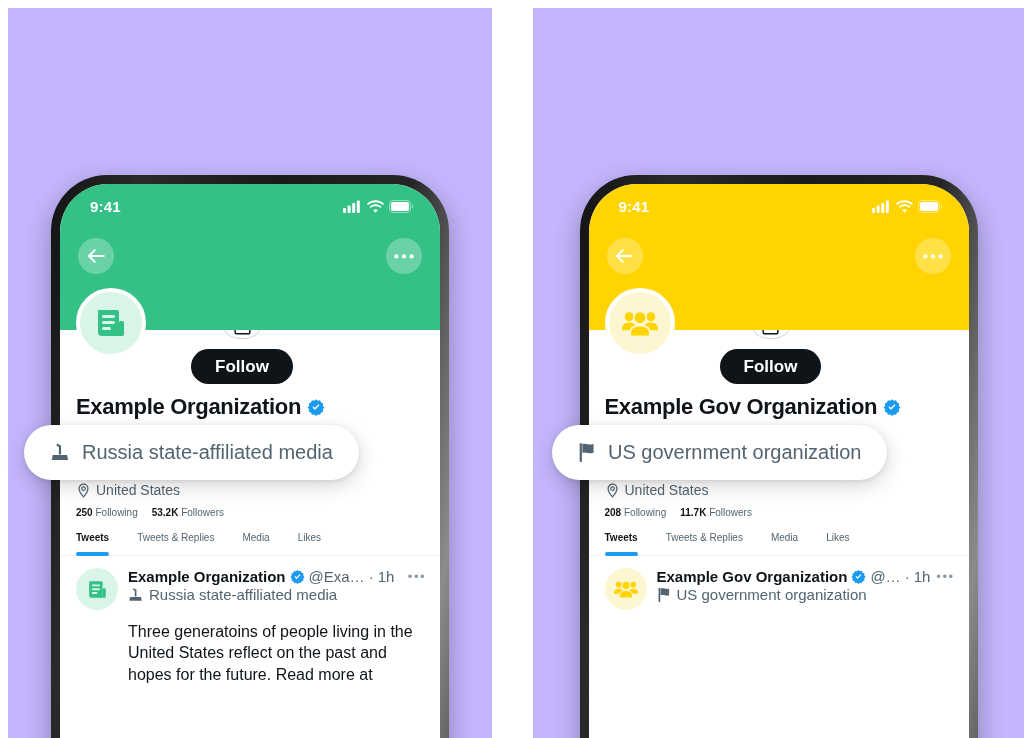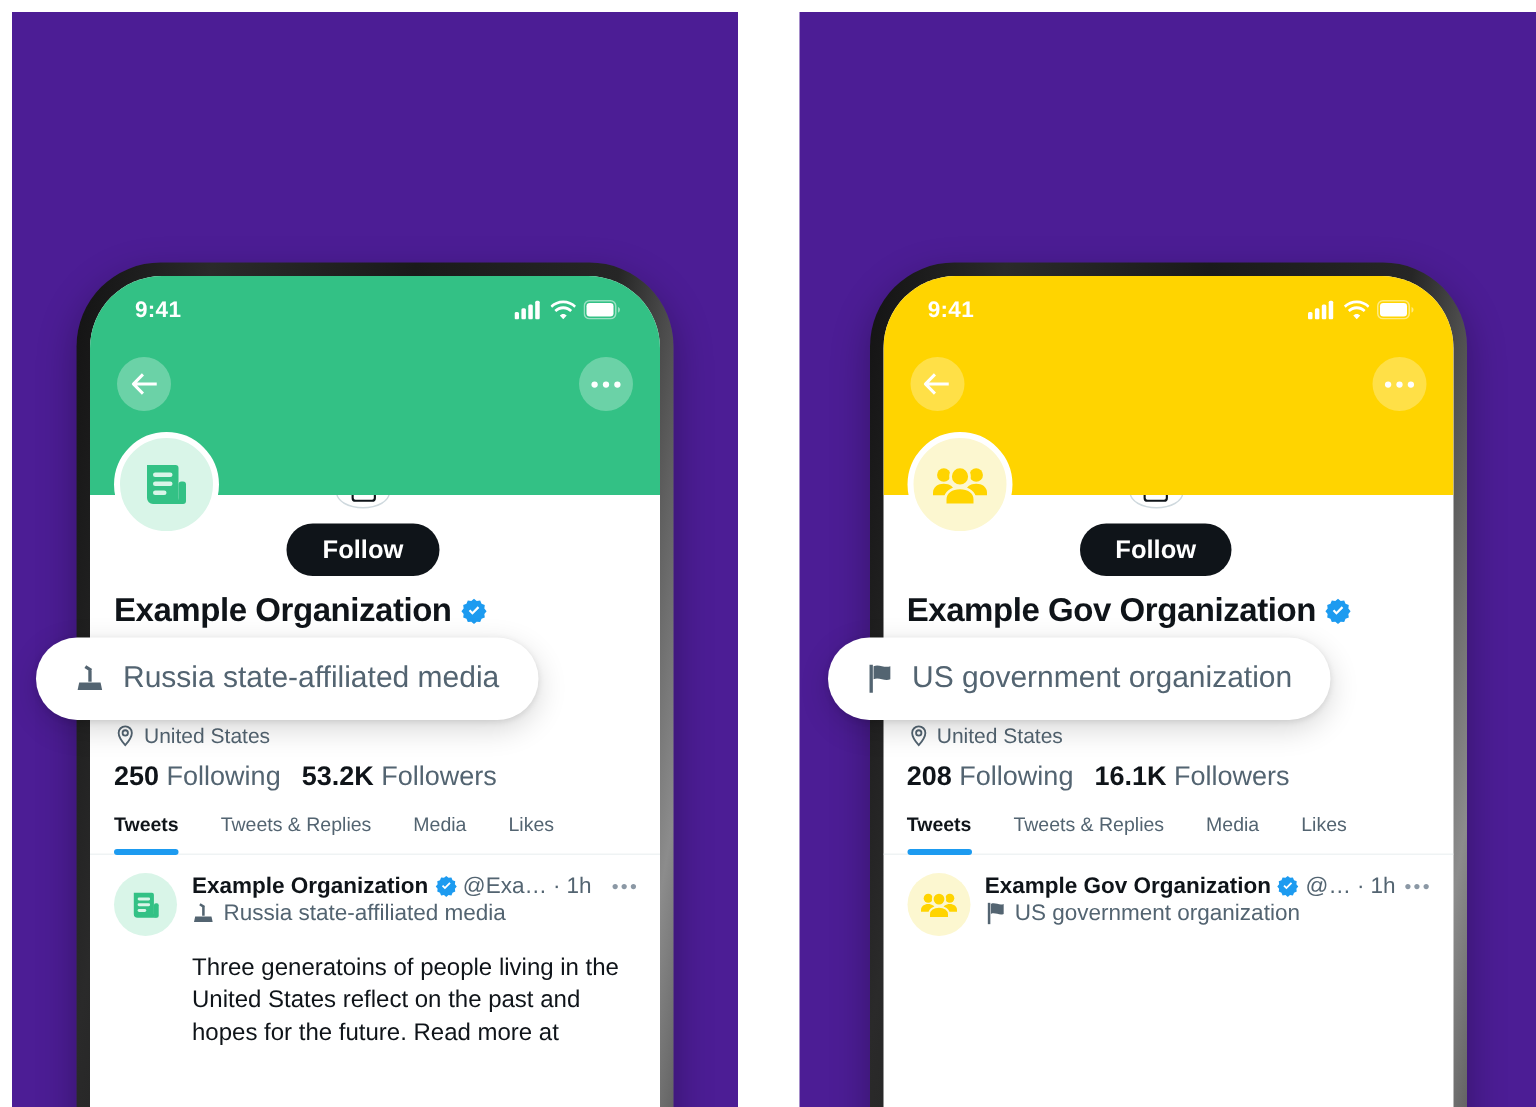--- a/index.html
+++ b/index.html
@@ -5,21 +5,21 @@
   html,body{margin:0;padding:0;}
   body{
     width:1024px;height:738px;background:#ffffff;
     font-family:"Liberation Sans","DejaVu Sans",sans-serif;
     overflow:hidden;position:relative;
   }
   .stage{position:absolute;inset:0;}
 
   
   .panel{
-    position:absolute;top:8px;height:730px;background:#4c1d95;
+    position:absolute;top:8px;height:730px;background:#c4b5fd;
     overflow:hidden;
   }
   .panel.left{left:8px;width:484px;}
   .panel.right{left:533px;width:491px;}
 
   
   .phone{
     position:absolute;left:50%;transform:translateX(-50%);
     top:167px;width:398px;height:600px;
     border-radius:56px 56px 0 0;
@@ -80,30 +80,30 @@
     font-size:22px;font-weight:bold;color:#0f1419;letter-spacing:-.3px;
   }
   .badge{width:18px;height:18px;flex:none;}
 
   .label-spacer{height:58px;}
 
   .location{
     display:flex;align-items:center;gap:5px;
     font-size:14px;color:#536471;margin-top:4px;
   }
-  .stats{display:flex;gap:14px;font-size:18px;color:#536471;margin-top:9px;}
+  .stats{display:flex;gap:14px;font-size:10px;color:#536471;margin-top:9px;}
   .stats b{color:#0f1419;}
 
   
   .tabs{
     display:flex;align-items:flex-end;gap:0;
     border-bottom:1px solid #eff3f4;margin-top:14px;
   }
   .tab{
-    font-size:13px;color:#536471;padding:0 14px 12px 14px;position:relative;
+    font-size:10px;color:#536471;padding:0 14px 12px 14px;position:relative;
   }
   .tab:first-child{padding-left:16px;}
   .tab.active{color:#0f1419;font-weight:bold;}
   .tab.active::after{
     content:"";position:absolute;left:16px;right:14px;bottom:-1px;
     height:4px;border-radius:2px;background:#1d9bf0;
   }
 
   
   .tweet{display:flex;gap:10px;padding:12px 14px 0 16px;}
@@ -404,21 +404,21 @@
             <span>
               <svg width="15" height="15" viewBox="0 0 16 16">
                   <path d="M8 1.3c-2.6 0-4.7 2.1-4.7 4.7 0 3.4 4.7 8.7 4.7 8.7s4.7-5.3 4.7-8.7c0-2.6-2.1-4.7-4.7-4.7z" fill="none" stroke="#536471" stroke-width="1.3"></path>
                   <circle cx="8" cy="6" r="1.9" fill="none" stroke="#536471" stroke-width="1.3"></circle>
                 </svg>
             </span>
             <span>United States</span>
           </div>
           <div class="stats">
             <span><b>208</b> <span>Following</span></span>
-            <span><b>16.1K</b> <span>Followers</span></span>
+            <span><b>11.7K</b> <span>Followers</span></span>
           </div>
         </div>
 
         <div class="tabs">
           <div class="tab active">Tweets</div>
           <div class="tab">Tweets &amp; Replies</div>
           <div class="tab">Media</div>
           <div class="tab">Likes</div>
         </div>
 

